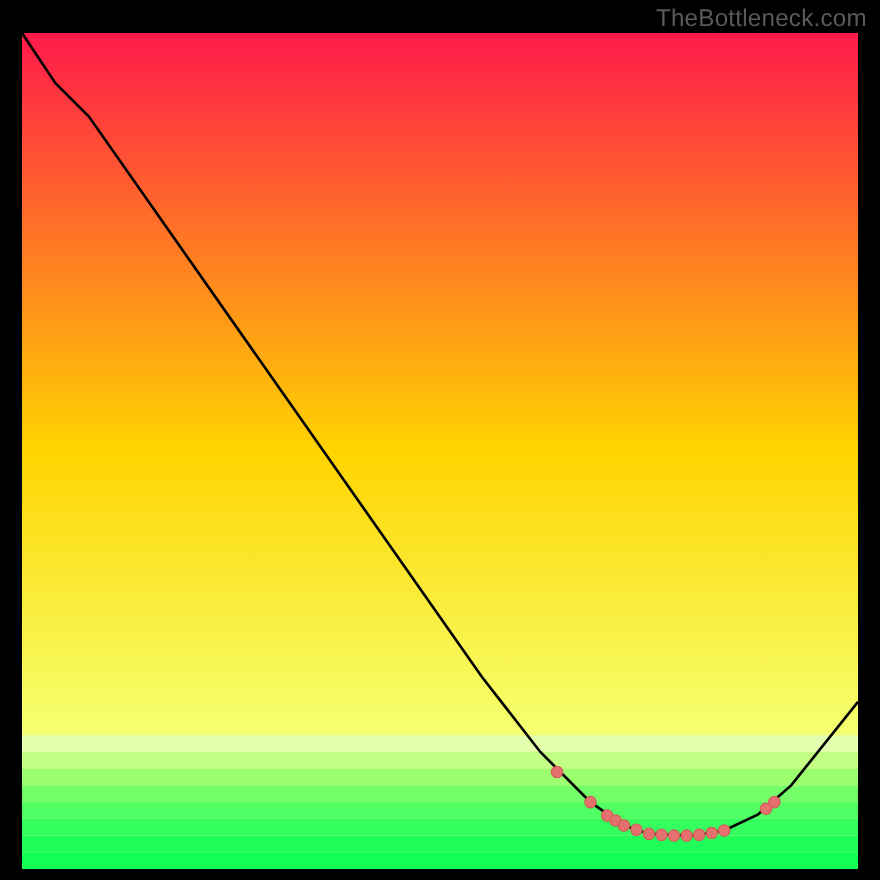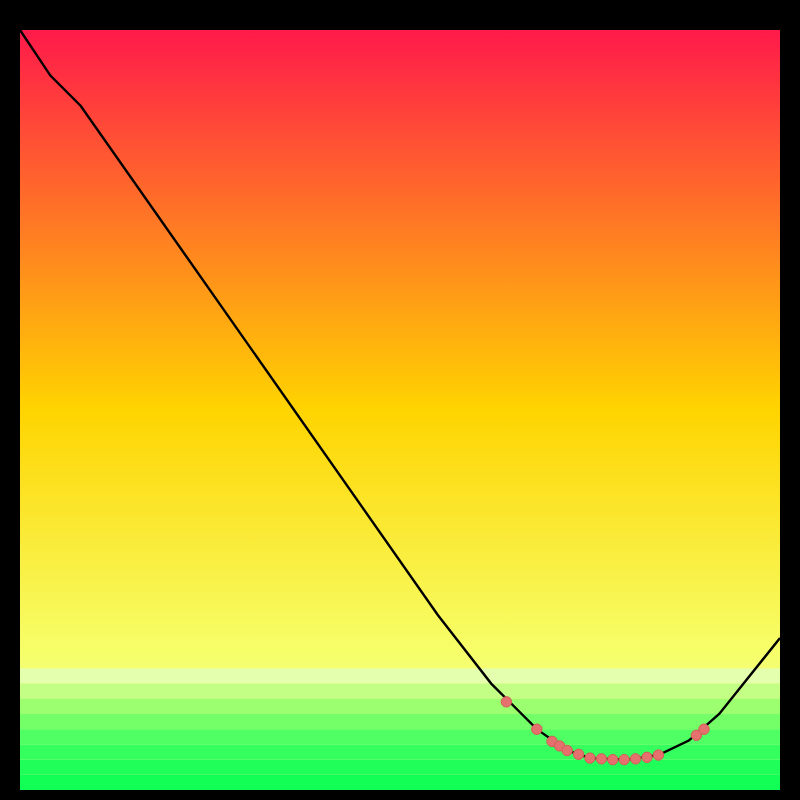--- a/index.html
+++ b/index.html
@@ -27,20 +27,21 @@
     top: 30px;
     width: 760px;
     height: 760px;
   }
   svg { display: block; }
 </style>
 </head>
 <body>
 
 <div class="frame">
+  <div class="watermark">TheBottleneck.com</div>
 
   <div class="plot">
     <svg id="chart-svg" width="760" height="760" viewBox="0 0 760 760" preserveAspectRatio="none">
       <defs>
         <linearGradient id="bgGrad" x1="0" y1="0" x2="0" y2="1">
           <stop id="g0" offset="0%" stop-color="#ff1a4a"></stop>
           <stop id="g1" offset="50%" stop-color="#ffd400"></stop>
           <stop id="g2" offset="82%" stop-color="#f6ff6a"></stop>
           <stop id="g3" offset="100%" stop-color="#e8ffb0"></stop>
         </linearGradient>

